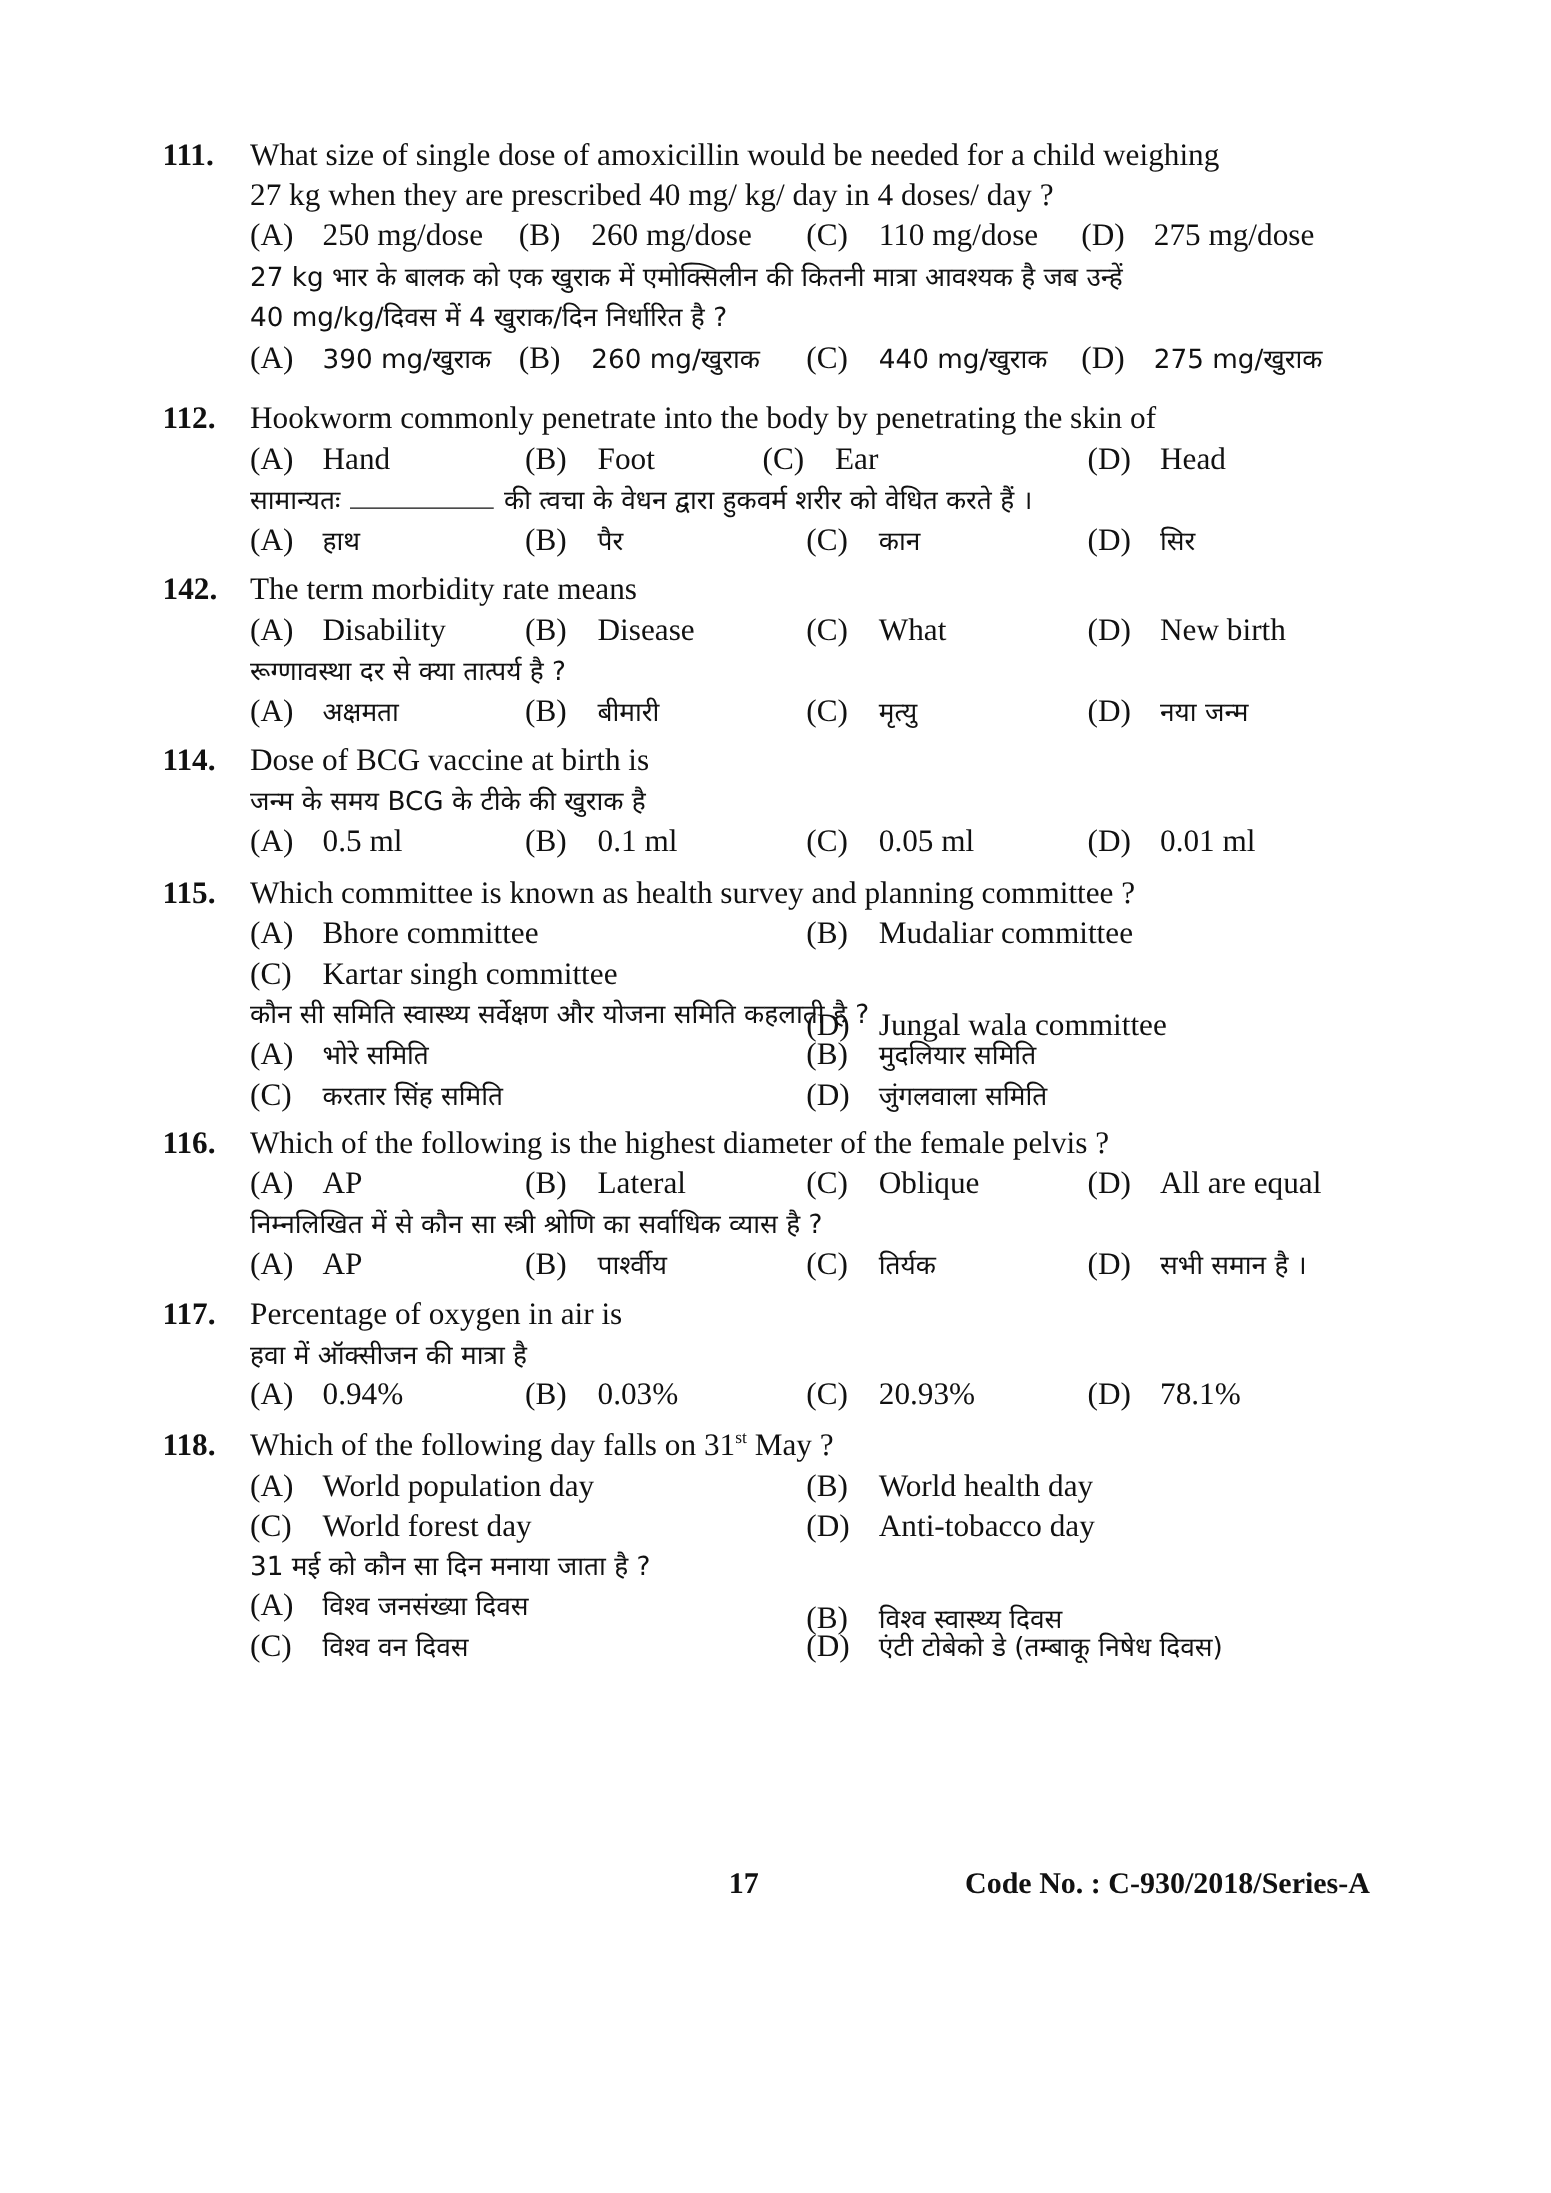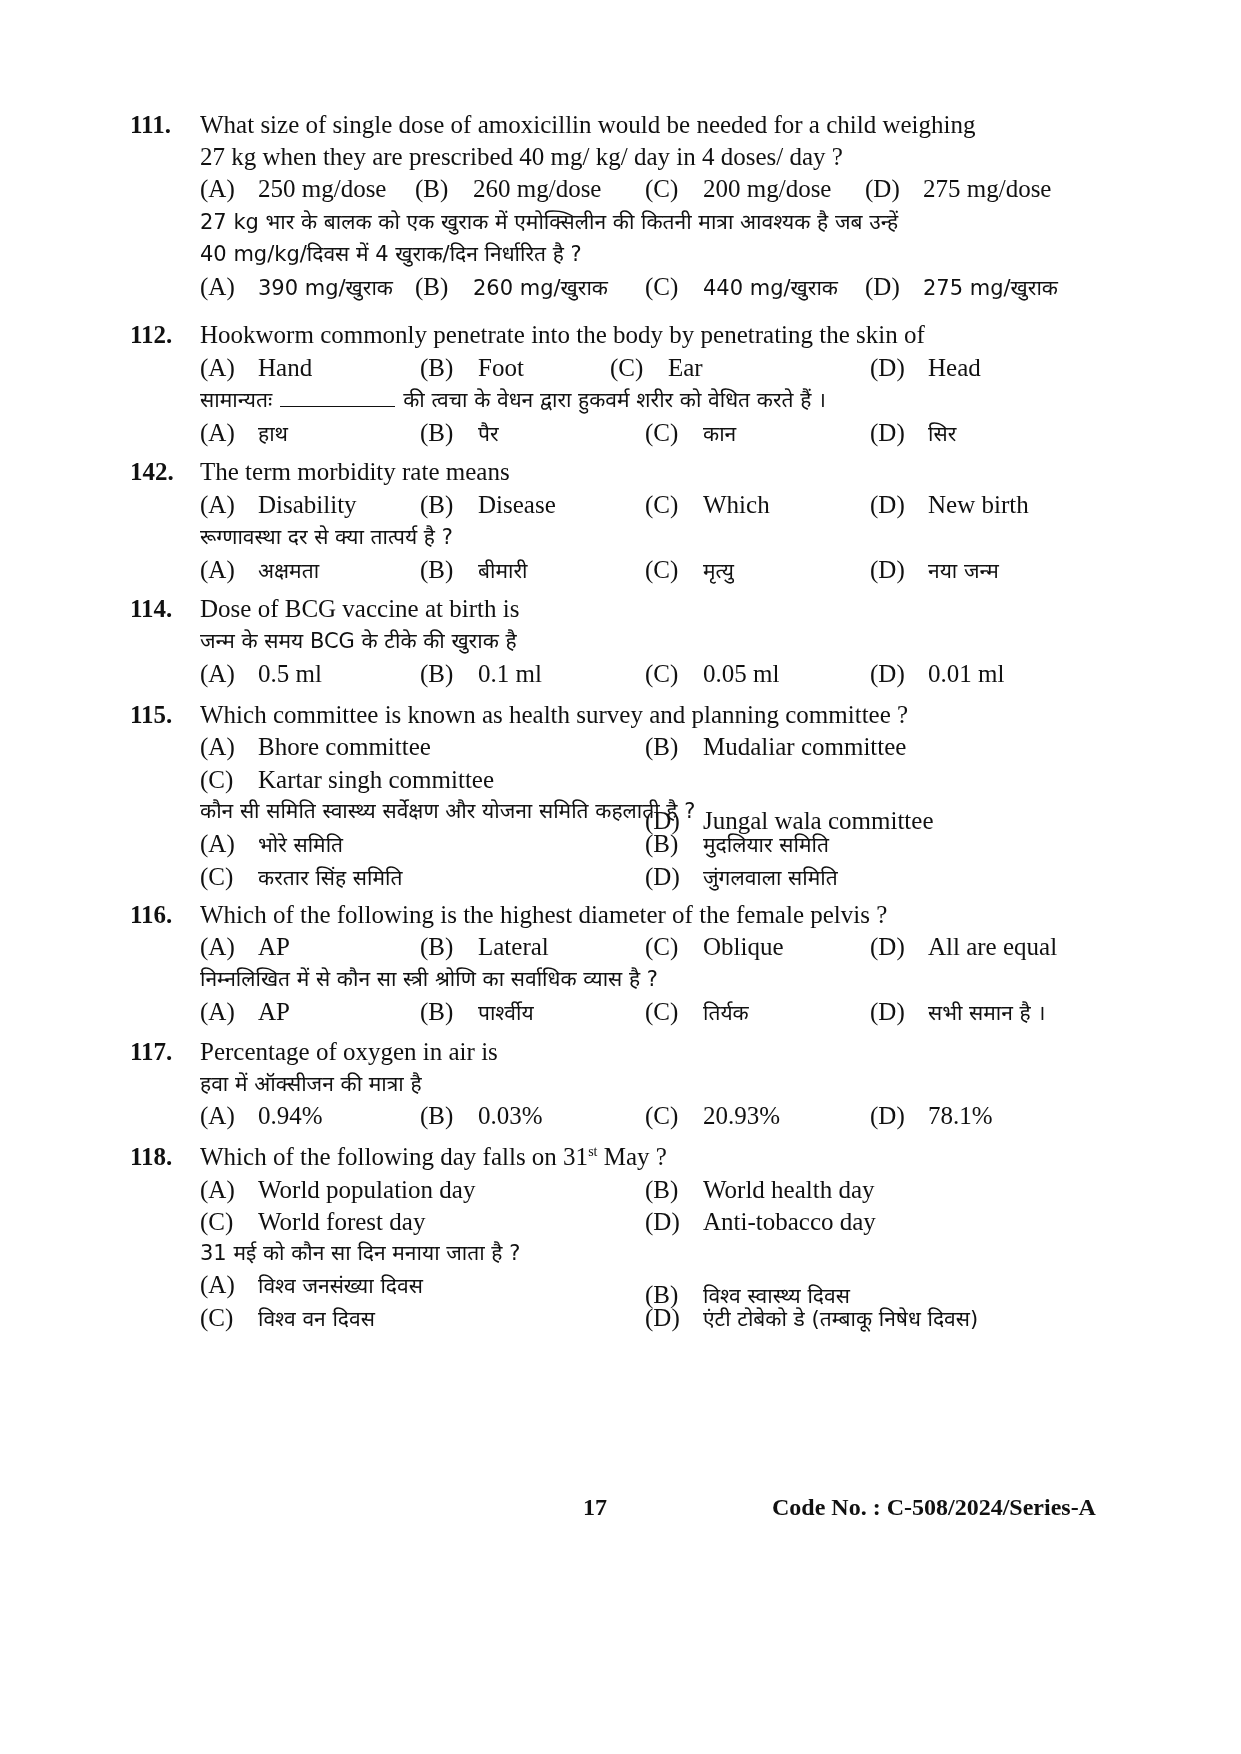--- a/index.html
+++ b/index.html
@@ -21,21 +21,21 @@
 <body>
 
 <div class="page">
 
   <div>
     <span class="qnum" style="top:110px">111.</span>
     <span class="line" style="top:110px">What size of single dose of amoxicillin would be needed for a child weighing</span>
     <span class="line" style="top:142px">27 kg when they are prescribed 40 mg/ kg/ day in 4 doses/ day ?</span>
     <span class="opt" style="left:200px;top:174px"><span class="lbl">(A)</span><span>250 mg/dose</span></span>
     <span class="opt" style="left:415px;top:174px"><span class="lbl">(B)</span><span>260 mg/dose</span></span>
-    <span class="opt" style="left:645px;top:174px"><span class="lbl">(C)</span><span>200 mg/dose</span></span>
+    <span class="opt" style="left:645px;top:174px"><span class="lbl">(C)</span><span>110 mg/dose</span></span>
     <span class="opt" style="left:865px;top:174px"><span class="lbl">(D)</span><span>275 mg/dose</span></span>
     <span class="line hi" style="top:207px">27 kg भार के बालक को एक खुराक में एमोक्सिलीन की कितनी मात्रा आवश्यक है जब उन्हें</span>
     <span class="line hi" style="top:239px">40 mg/kg/दिवस में 4 खुराक/दिन निर्धारित है ?</span>
     <span class="opt" style="left:200px;top:272px"><span class="lbl">(A)</span><span class="hi">390 mg/खुराक</span></span>
     <span class="opt" style="left:415px;top:272px"><span class="lbl">(B)</span><span class="hi">260 mg/खुराक</span></span>
     <span class="opt" style="left:645px;top:272px"><span class="lbl">(C)</span><span class="hi">440 mg/खुराक</span></span>
     <span class="opt" style="left:865px;top:272px"><span class="lbl">(D)</span><span class="hi">275 mg/खुराक</span></span>
   </div>
 
   <div>
@@ -50,21 +50,21 @@
     <span class="opt" style="left:420px;top:418px"><span class="lbl">(B)</span><span class="hi">पैर</span></span>
     <span class="opt" style="left:645px;top:418px"><span class="lbl">(C)</span><span class="hi">कान</span></span>
     <span class="opt" style="left:870px;top:418px"><span class="lbl">(D)</span><span class="hi">सिर</span></span>
   </div>
 
   <div>
     <span class="qnum" style="top:457px">142.</span>
     <span class="line" style="top:457px">The term morbidity rate means</span>
     <span class="opt" style="left:200px;top:490px"><span class="lbl">(A)</span><span>Disability</span></span>
     <span class="opt" style="left:420px;top:490px"><span class="lbl">(B)</span><span>Disease</span></span>
-    <span class="opt" style="left:645px;top:490px"><span class="lbl">(C)</span><span>Which</span></span>
+    <span class="opt" style="left:645px;top:490px"><span class="lbl">(C)</span><span>What</span></span>
     <span class="opt" style="left:870px;top:490px"><span class="lbl">(D)</span><span>New birth</span></span>
     <span class="line hi" style="top:522px">रूग्णावस्था दर से क्या तात्पर्य है ?</span>
     <span class="opt" style="left:200px;top:555px"><span class="lbl">(A)</span><span class="hi">अक्षमता</span></span>
     <span class="opt" style="left:420px;top:555px"><span class="lbl">(B)</span><span class="hi">बीमारी</span></span>
     <span class="opt" style="left:645px;top:555px"><span class="lbl">(C)</span><span class="hi">मृत्यु</span></span>
     <span class="opt" style="left:870px;top:555px"><span class="lbl">(D)</span><span class="hi">नया जन्म</span></span>
   </div>
 
   <div>
     <span class="qnum" style="top:594px">114.</span>
@@ -122,14 +122,14 @@
     <span class="opt" style="left:200px;top:1207px"><span class="lbl">(C)</span><span>World forest day</span></span>
     <span class="opt" style="left:645px;top:1207px"><span class="lbl">(D)</span><span>Anti-tobacco day</span></span>
     <span class="line hi" style="top:1238px">31 मई को कौन सा दिन मनाया जाता है ?</span>
     <span class="opt" style="left:200px;top:1270px"><span class="lbl">(A)</span><span class="hi">विश्व जनसंख्या दिवस</span></span>
     <span class="opt" style="left:645px;top:1280px"><span class="lbl">(B)</span><span class="hi">विश्व स्वास्थ्य दिवस</span></span>
     <span class="opt" style="left:200px;top:1303px"><span class="lbl">(C)</span><span class="hi">विश्व वन दिवस</span></span>
     <span class="opt" style="left:645px;top:1303px"><span class="lbl">(D)</span><span class="hi">एंटी टोबेको डे (तम्बाकू निषेध दिवस)</span></span>
   </div>
 
   <span class="footer-page">17</span>
-  <span class="footer-code">Code No. : C-508/2024/Series-A</span>
+  <span class="footer-code">Code No. : C-930/2018/Series-A</span>
 </div>
 
 </body></html>

